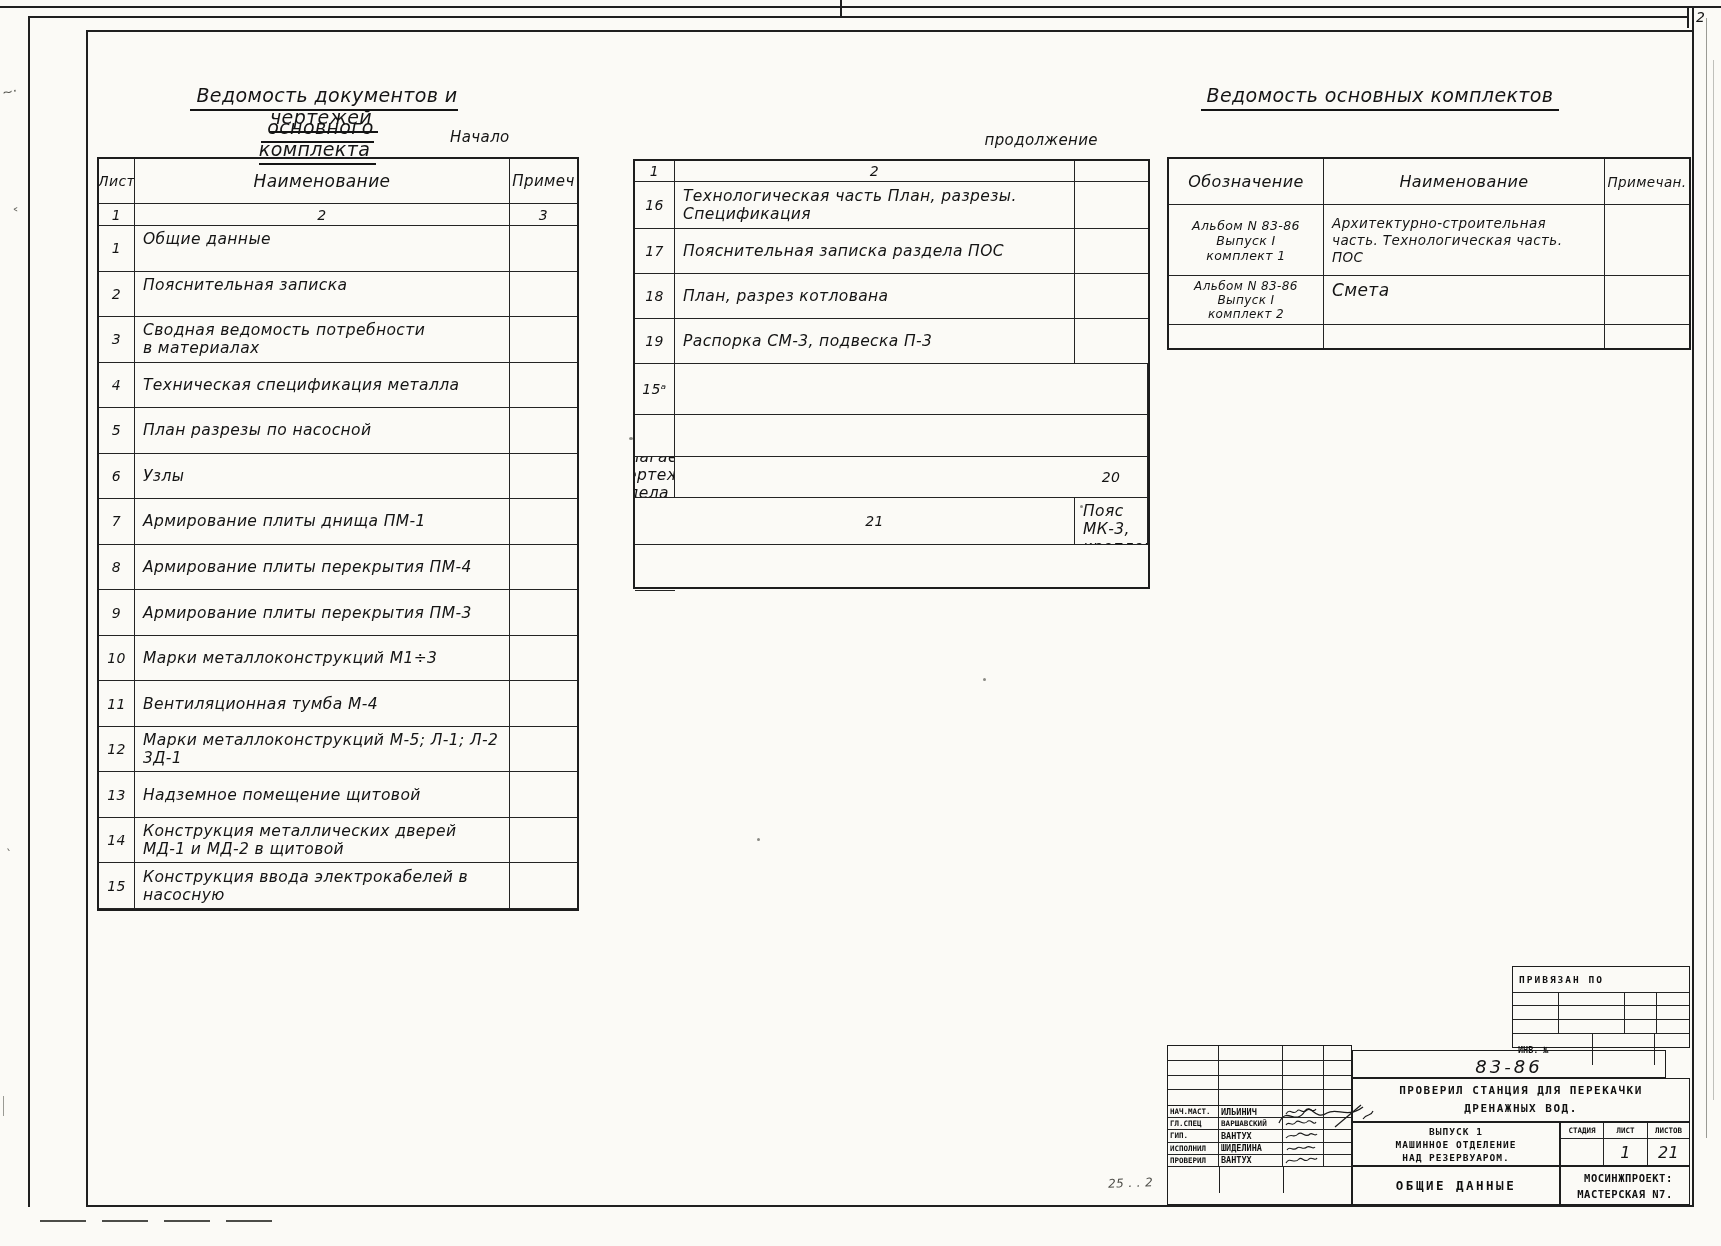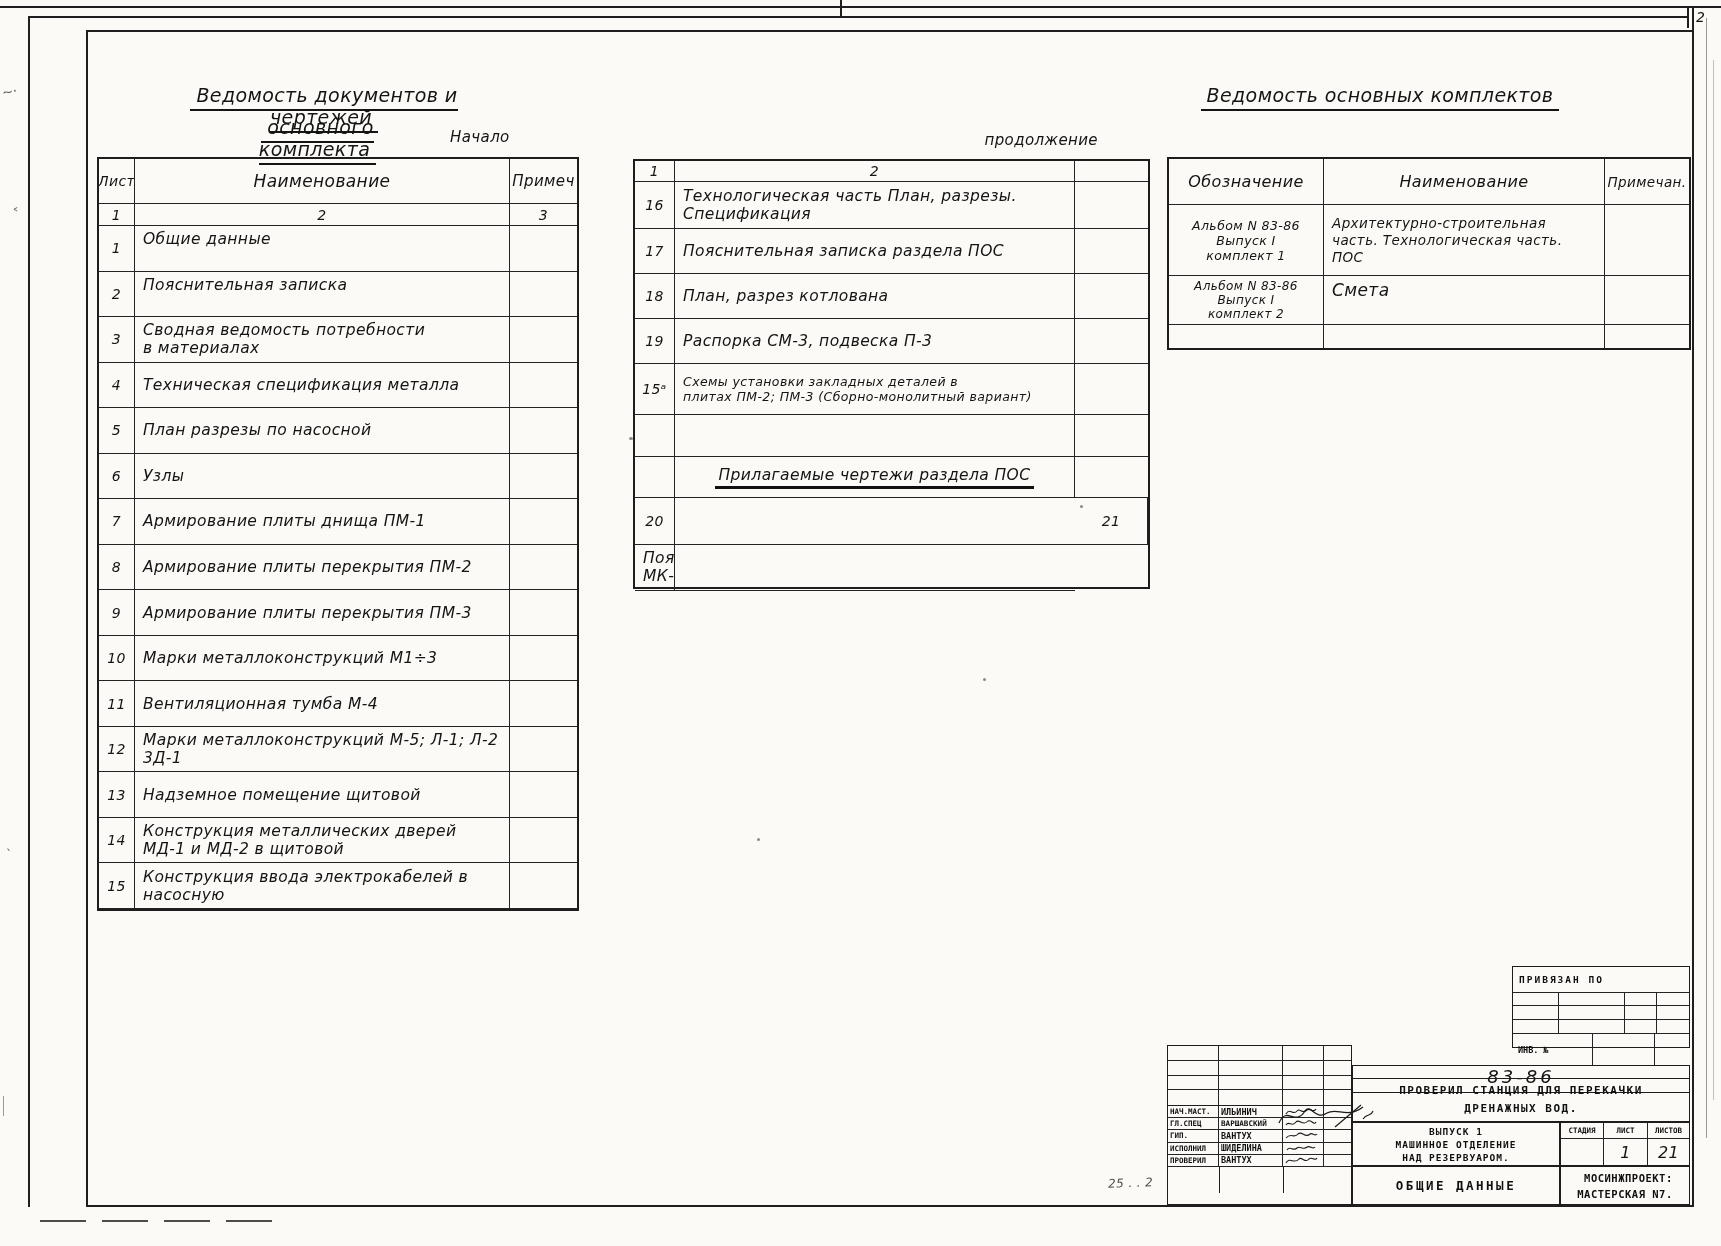--- a/index.html
+++ b/index.html
@@ -100,21 +100,21 @@
 
     <div class="c ctr hw num">6</div>
     <div class="c hw body pre">Узлы</div>
     <div class="c nr"></div>
 
     <div class="c ctr hw num">7</div>
     <div class="c hw body pre">Армирование плиты днища ПМ-1</div>
     <div class="c nr"></div>
 
     <div class="c ctr hw num">8</div>
-    <div class="c hw body pre">Армирование плиты перекрытия ПМ-2</div>
+    <div class="c hw body pre">Армирование плиты перекрытия ПМ-4</div>
     <div class="c nr"></div>
 
     <div class="c ctr hw num">9</div>
     <div class="c hw body pre">Армирование плиты перекрытия ПМ-3</div>
     <div class="c nr"></div>
 
     <div class="c ctr hw num">10</div>
     <div class="c hw body pre">Марки металлоконструкций  М1÷3</div>
     <div class="c nr"></div>
 
@@ -158,22 +158,20 @@
 
     <div class="c ctr hw num">18</div>
     <div class="c hw body pre">План, разрез котлована</div>
     <div class="c nr"></div>
 
     <div class="c ctr hw num">19</div>
     <div class="c hw body pre">Распорка СМ-3, подвеска П-3</div>
     <div class="c nr"></div>
 
     <div class="c ctr hw num">15ᵃ</div>
-    <div class="c hw small pre">Схемы установки закладных деталей в
-плитах ПМ-2; ПМ-3 (Сборно-монолитный вариант)</div>
     <div class="c nr"></div>
 
     <div class="c"></div>
     <div class="c"></div>
     <div class="c nr"></div>
 
     <div class="c"></div>
     <div class="c ctr hw" style="font-size:15.5px;">
       <span class="sectline">Прилагаемые чертежи раздела ПОС</span>
     </div>
@@ -304,21 +302,21 @@
           </svg>
       </div>
       <div class="c nr"></div>
     </div>
 
     <div class="abs" style="left:0;top:122px;width:185px;height:38px;border-left:1.8px solid #1d1d1d;border-right:1.8px solid #1d1d1d;border-bottom:1.8px solid #1d1d1d;">
       <div class="line" style="left:51px;top:0;width:1.4px;height:26px;"></div>
       <div class="line" style="left:115px;top:0;width:1.4px;height:26px;"></div>
     </div>
 
-    <div class="stamp-box hw" style="left:185px;top:20px;width:338px;height:28px;display:flex;align-items:flex-start;justify-content:center;">
+    <div class="stamp-box hw" style="left:185px;top:5px;width:314px;height:28px;display:flex;align-items:flex-end;justify-content:center;">
       <span style="font-size:18px;letter-spacing:3px;">83-86</span>
     </div>
 
     <div class="stamp-box bc pre" style="left:185px;top:33px;width:338px;height:44px;display:flex;align-items:center;justify-content:center;text-align:center;font-size:11px;line-height:18px;letter-spacing:1.5px;">ПРОВЕРИЛ СТАНЦИЯ ДЛЯ ПЕРЕКАЧКИ
 ДРЕНАЖНЫХ ВОД.</div>
 
     <div class="stamp-box bc pre" style="left:185px;top:77px;width:208px;height:44px;display:flex;align-items:center;justify-content:center;text-align:center;font-size:9.5px;line-height:13px;letter-spacing:1px;">ВЫПУСК 1
 МАШИННОЕ ОТДЕЛЕНИЕ
 НАД РЕЗЕРВУАРОМ.</div>
 

